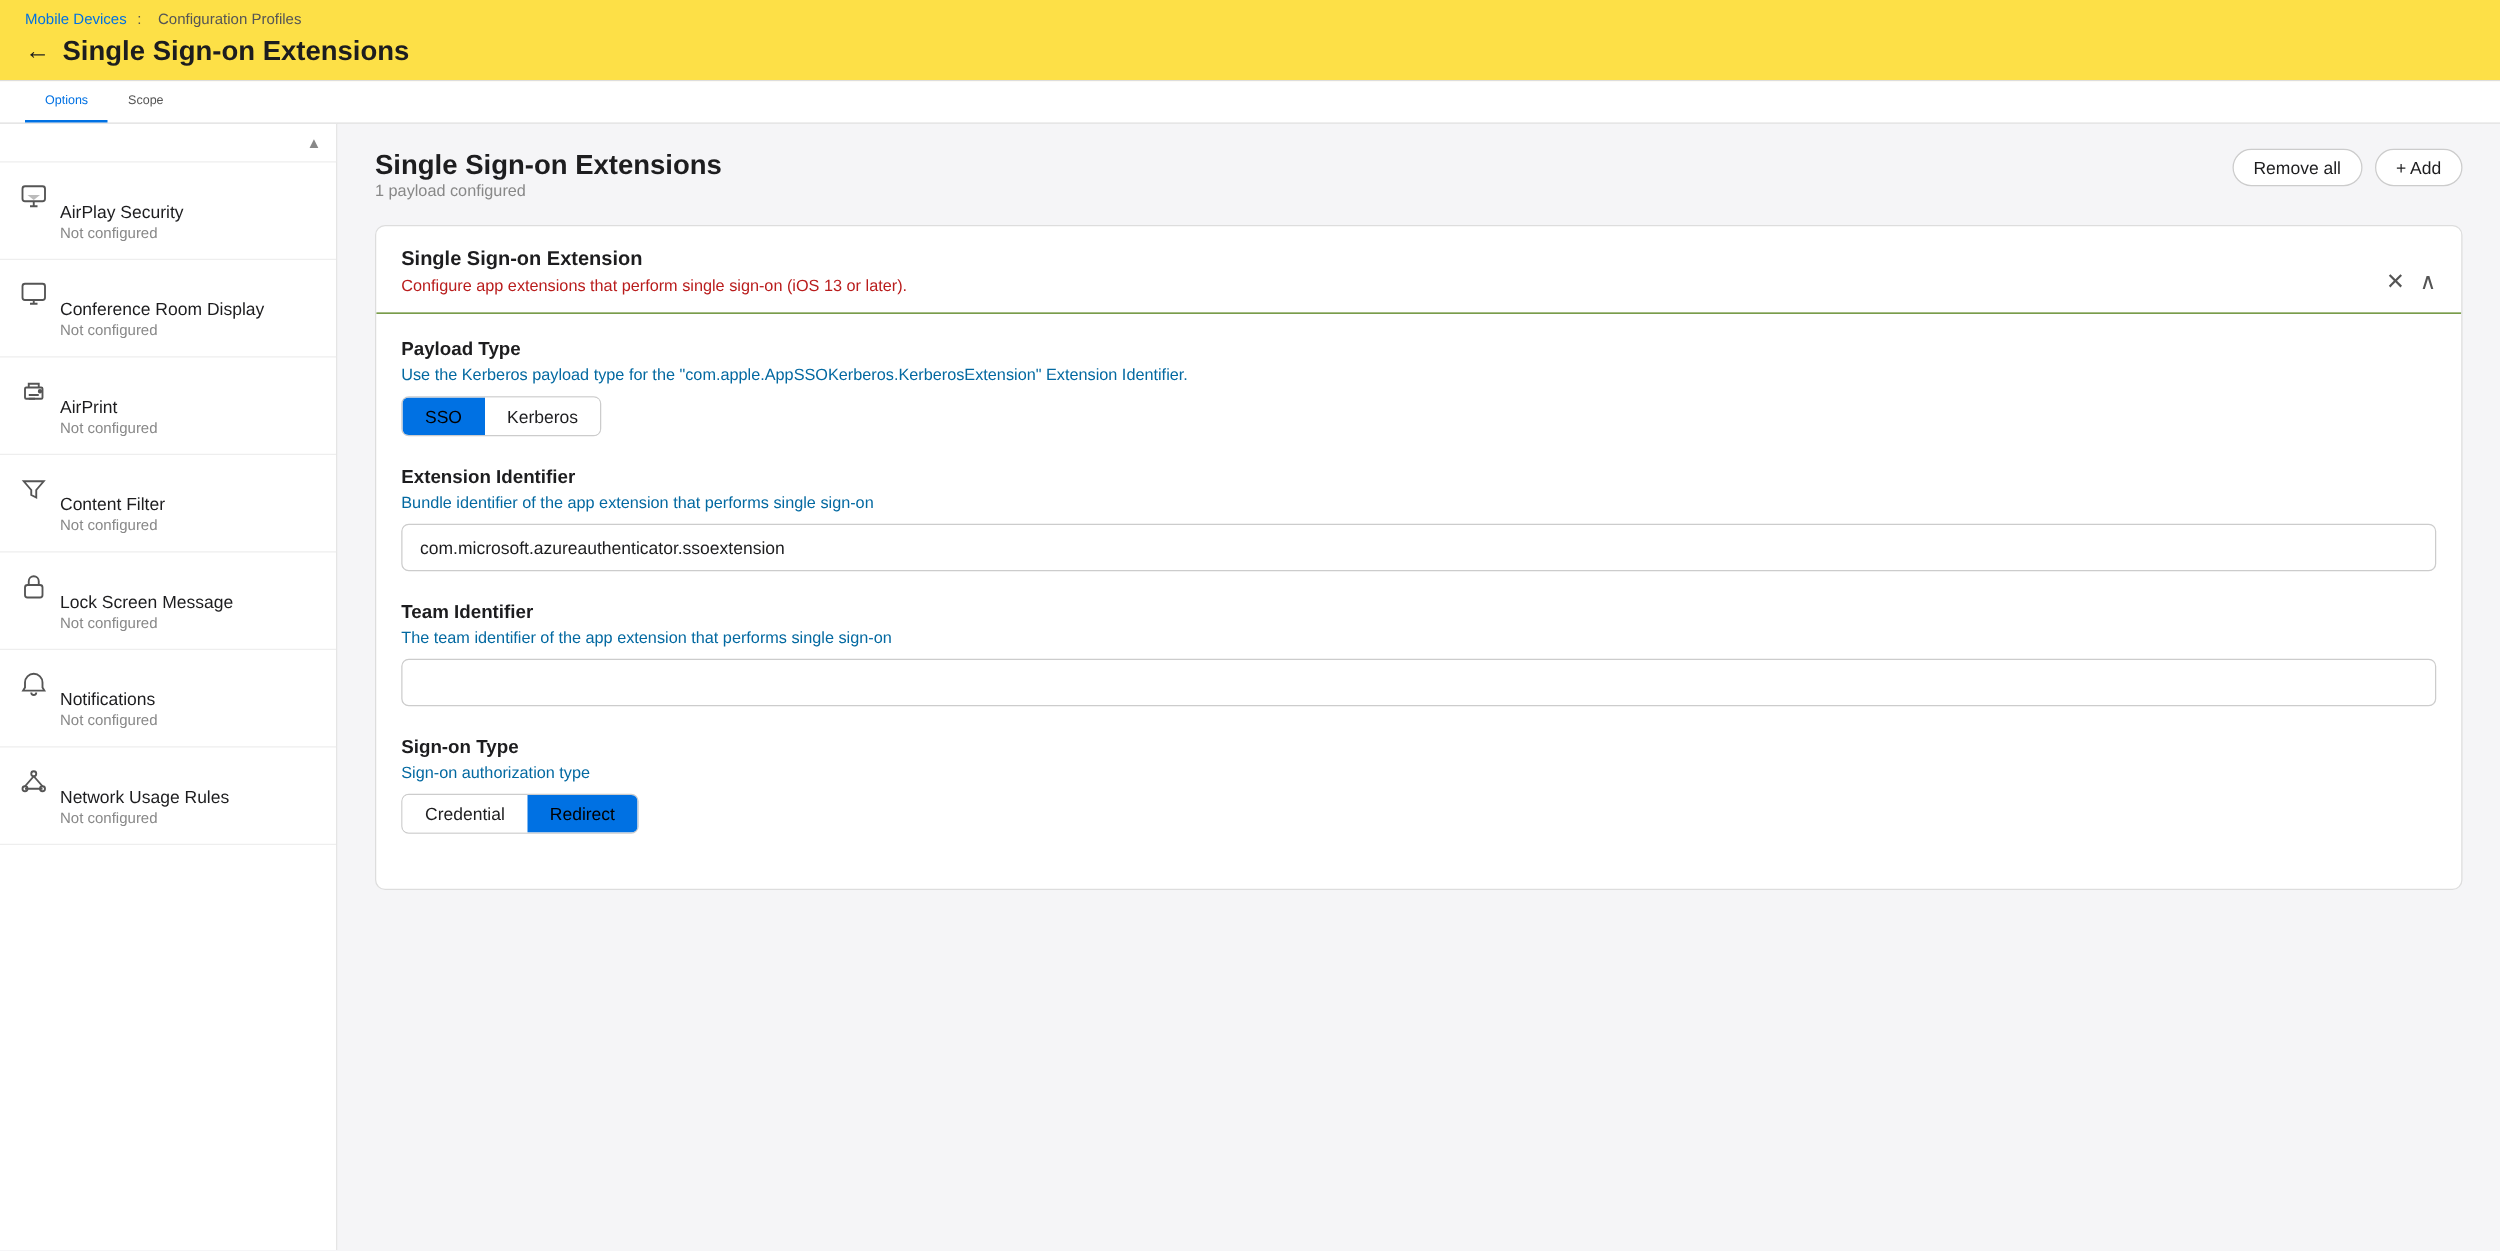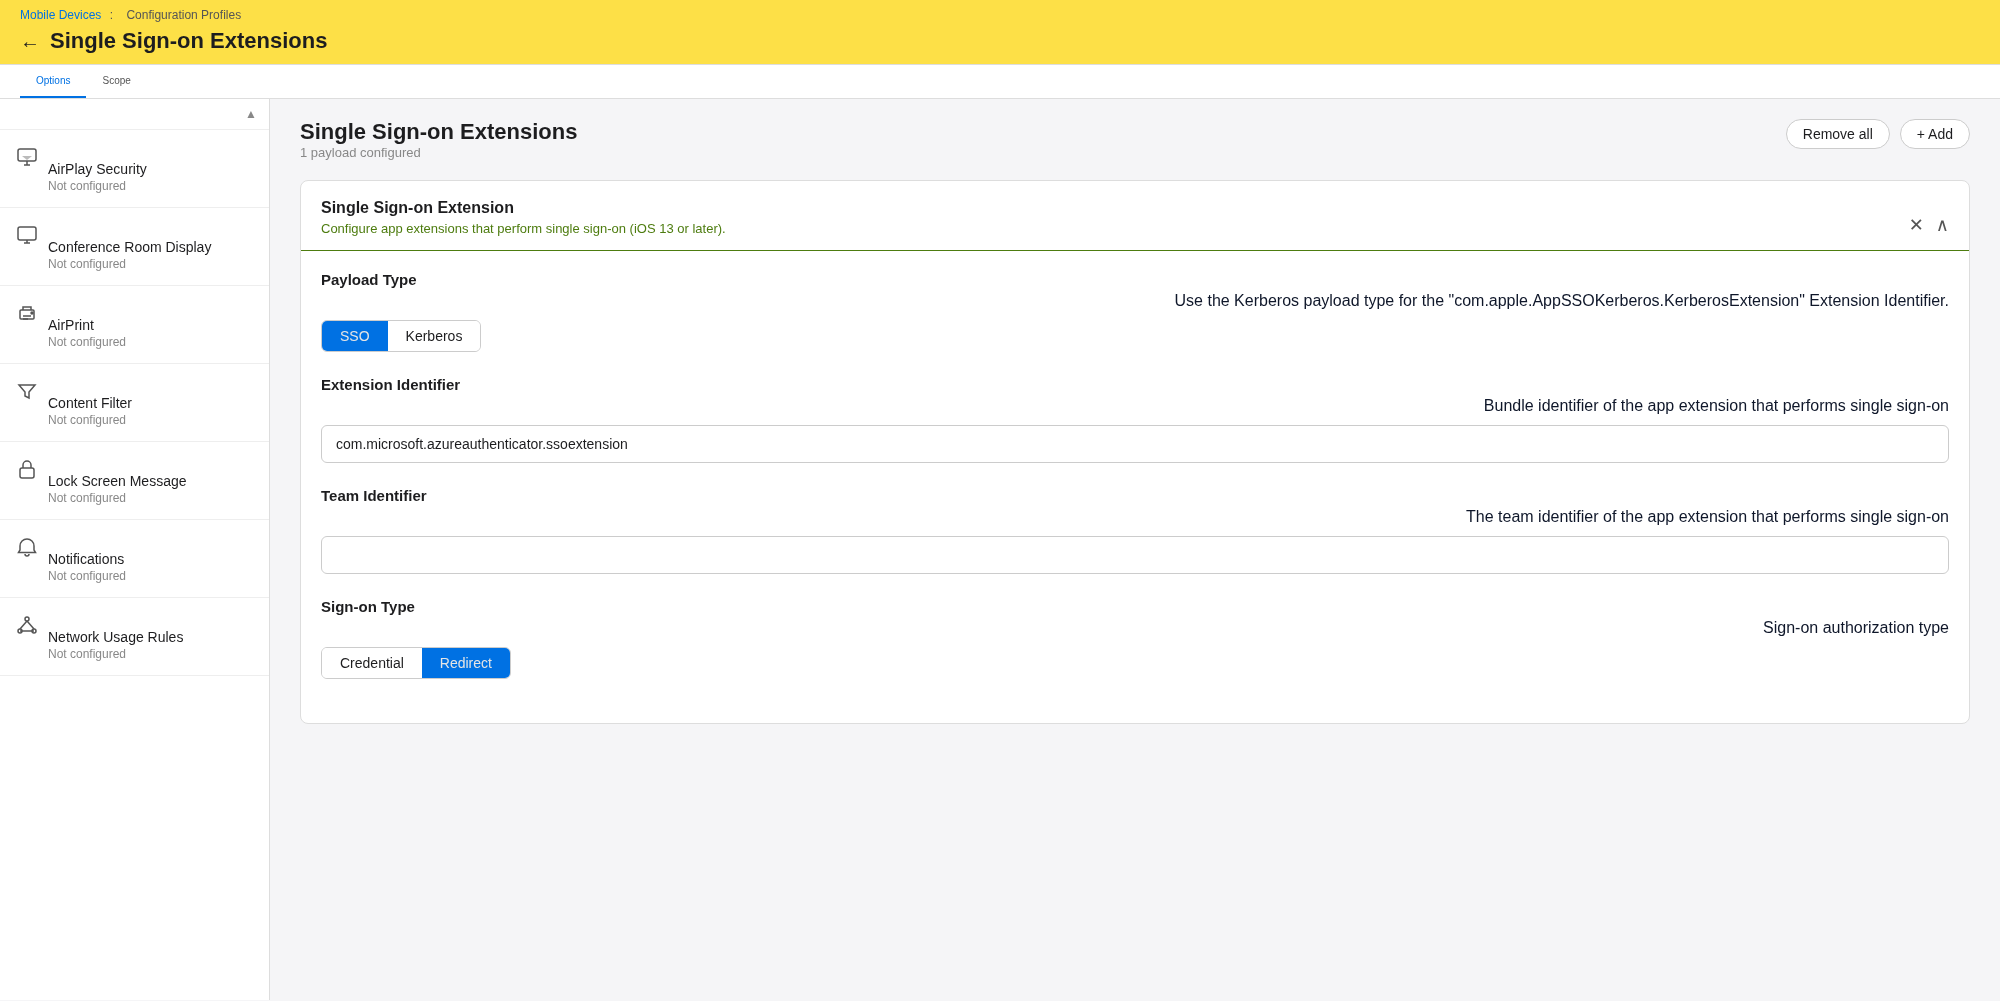--- a/index.html
+++ b/index.html
@@ -166,21 +166,21 @@
       margin-bottom: 12px;
     }
     .card-header {
       display: flex;
       align-items: flex-end;
       justify-content: space-between;
       padding: 18px 20px 14px 20px;
       border-bottom: 1px solid #4d7c0f;
     }
     .card-title { font-size: 16px; font-weight: 600; }
-    .card-desc { font-size: 13px; color: #4d7c0f; margin-top: 4px; }
+    .card-desc { font-size: 13px; color: #b91c1c; margin-top: 4px; }
     .card-header-actions {
       display: flex;
       gap: 12px;
       align-items: center;
     }
     .icon-btn {
       background: none;
       border: none;
       font-size: 18px;
       cursor: pointer;
@@ -191,43 +191,42 @@
 
     .field-section {
       margin-bottom: 24px;
     }
     .field-label {
       font-size: 15px;
       font-weight: 600;
       margin-bottom: 4px;
     }
     .field-desc {
-      font-size: 16px;
-      color: #0f172a;
+      font-size: 13px;
+      color: #0369a1;
       margin-bottom: 10px;
-      text-align: right;
     }
 
     .toggle-group {
       display: inline-flex;
       border: 1px solid #ccc;
       border-radius: 6px;
       overflow: hidden;
     }
     .toggle-btn {
       padding: 7px 18px;
       font-size: 14px;
       cursor: pointer;
       border: none;
       background: #fff;
       color: #1d1d1f;
     }
     .toggle-btn.active {
       background: #0071e3;
-      color: #e5e5e5;
+      color: #000000;
     }
 
     .text-input {
       width: 100%;
       border: 1px solid #ccc;
       border-radius: 6px;
       padding: 10px 14px;
       font-size: 14px;
       color: #1d1d1f;
       outline: none;

